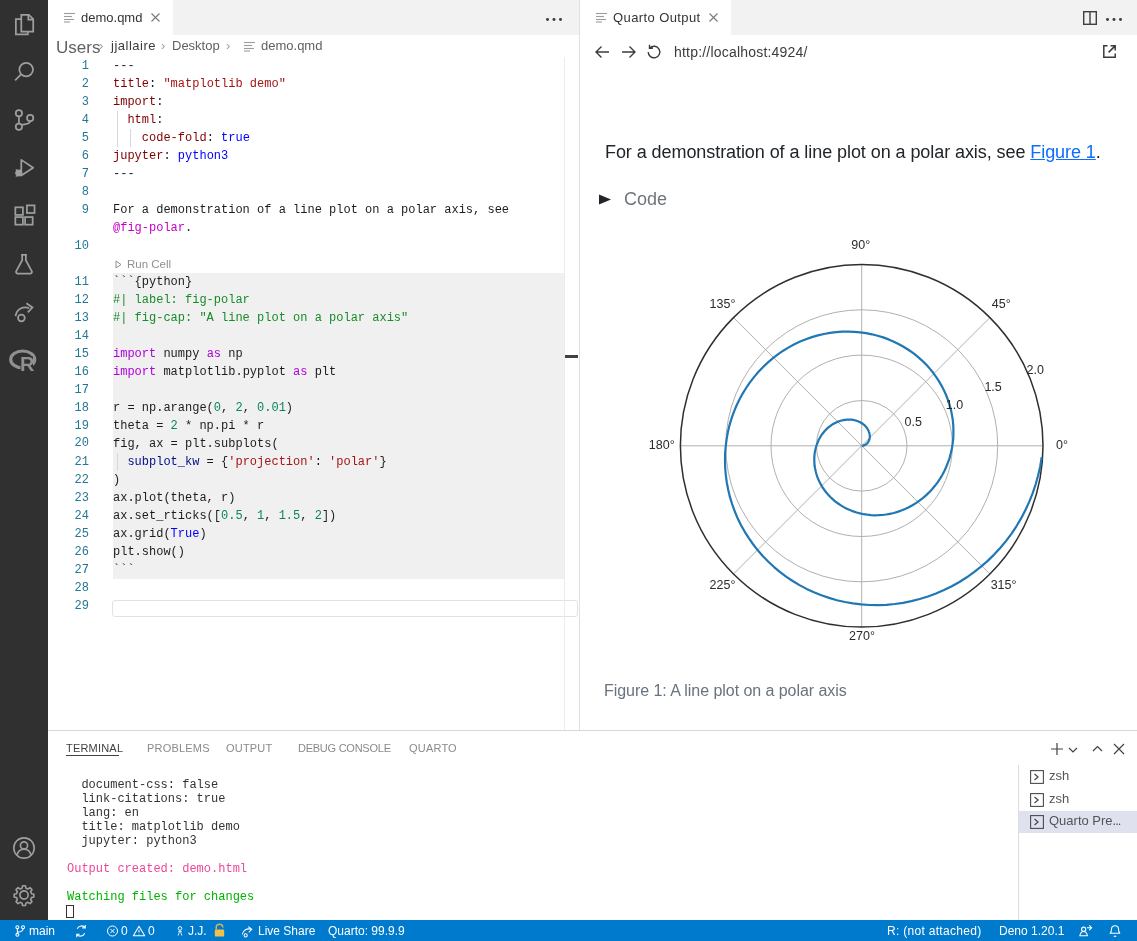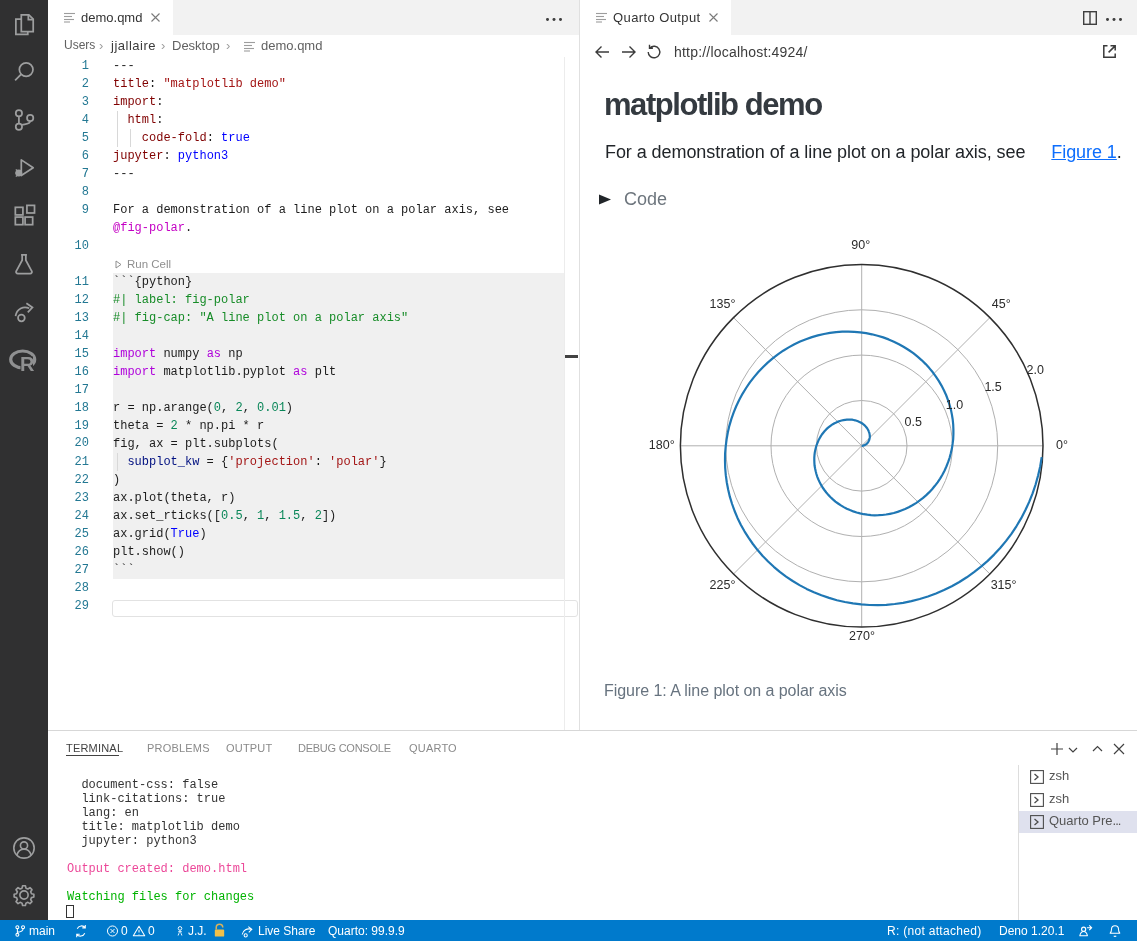--- a/index.html
+++ b/index.html
@@ -21,21 +21,21 @@
 .cl .c { color:#178c28; } .cl .p { color:#af00db; } .cl .v { color:#001080; }
 .cl .m { color:#c400c4; } .cl .n { color:#098658; }
 .runcell { position:absolute; left:115px; font-size:11.5px; color:#8f8f8f; line-height:18px; display:flex; align-items:center; height:18px; }
 #cellbg { position:absolute; left:113px; top:273px; width:451px; height:306px; background:#f0f0f0; }
 #curline { position:absolute; left:112px; top:600px; width:466px; height:17px; border:1.5px solid #e2e2e2; border-radius:3px; }
 
 .navt { position:absolute; top:44px; font-size:14px; color:#3c3c3c; letter-spacing:.2px; }
 
 #h1 { position:absolute; left:604px; top:87px; font-size:31px; font-weight:bold; letter-spacing:-1.45px; color:#343a40; }
 #para { position:absolute; left:605px; top:142px; font-size:18px; letter-spacing:-.07px; color:#212529; }
-#para a { color:#0d6efd; text-decoration:underline;margin-left:21px; }
+#para a { color:#0d6efd; text-decoration:underline; }
 #codedet { position:absolute; left:624px; top:189px; font-size:18px; color:#6d757d; }
 #figcap { position:absolute; left:604px; top:682px; font-size:16px; letter-spacing:-.05px; color:#67737f; }
 
 .ptab { position:absolute; top:742px; font-size:11px; color:#8a8a8a; letter-spacing:.2px; }
 .tl { position:absolute; left:67px; font-family:"Liberation Mono",monospace; font-size:12px; line-height:14px; white-space:pre;text-align:right; }
 
 #sbar { position:absolute; left:0; top:920px; width:1137px; height:21px; background:#007acc; }
 .sbt { position:absolute; top:924px; font-size:12px; color:#fff; white-space:nowrap; }
 .sbi { position:absolute; }
 </style></head><body>
@@ -58,21 +58,21 @@
 </div>
 <svg class="abs" style="left:546px;top:17px" width="17" height="5" viewBox="0 0 17 5">
       <g fill="#3f3f3f">
         <rect x="0" y="1" width="3" height="3" rx="1.4"></rect>
         <rect x="6.5" y="1" width="3" height="3" rx="1.4"></rect>
         <rect x="13" y="1" width="3" height="3" rx="1.4"></rect>
       </g>
     </svg>
 
 <div id="bc">
-  <span style="left:16px;font-size:12px">Users</span>
+  <span style="left:8px;font-size:17px">Users</span>
       <span style="left:51px;color:#9d9d9d">›</span>
   <span style="left:63px;color:#3b3b3b;letter-spacing:.5px">jjallaire</span>
       <span style="left:113px;color:#9d9d9d">›</span>
   <span style="left:124px">Desktop</span>
       <span style="left:178px;color:#9d9d9d">›</span>
   <svg style="position:absolute;left:196px;top:6px" width="11" height="11" viewBox="0 0 11 11">
         <g stroke="#9d9d9d" stroke-width="1.1">
           <line x1="0" y1="1.5" x2="11" y2="1.5"></line>
           <line x1="0" y1="4.5" x2="8" y2="4.5"></line>
           <line x1="0" y1="7.5" x2="10" y2="7.5"></line>
@@ -181,21 +181,20 @@
       <path d="M1 7 H14 M8.5 1.5 L14 7 L8.5 12.5"></path>
     </svg>
 <svg class="abs" style="left:646px;top:44px" width="16" height="16" viewBox="0 0 16 16" fill="none" stroke="#3b3b3b" stroke-width="1.4" transform="scale(-1,1)">
       <path d="M13.8 8 a5.8 5.8 0 1 1 -1.7 -4.1 M12.5 0.8 v3.4 h-3.4"></path>
     </svg>
 <div class="navt" style="left:674px">http://localhost:4924/</div>
 <svg class="abs" style="left:1102px;top:44px" width="15" height="15" viewBox="0 0 15 15" fill="none" stroke="#3b3b3b" stroke-width="1.5">
       <path d="M5.5 1.8 H1.8 V13.2 H13.2 V9.5 M8.5 1.8 H13.2 V6.5 M12.9 2.1 L6.6 8.4"></path>
     </svg>
 
-<div id="h1">matplotlib demo</div>
 <div id="para">For a demonstration of a line plot on a polar axis, see <a>Figure 1</a>.</div>
 <svg class="abs" style="left:598px;top:194px" width="14" height="11" viewBox="0 0 14 11">
       <path d="M1 0.5 L13 5.5 L1 10.5 Z" fill="#212529"></path>
     </svg>
 <div id="codedet">Code</div>
 
 <svg class="abs" style="left:630px;top:232px" width="460" height="416" viewBox="0 0 460 416">
   <g fill="none" stroke="#b0b0b0" stroke-width="1">
     <circle cx="231.7" cy="213.8" r="45.3"></circle>
     <circle cx="231.7" cy="213.8" r="90.7"></circle>

